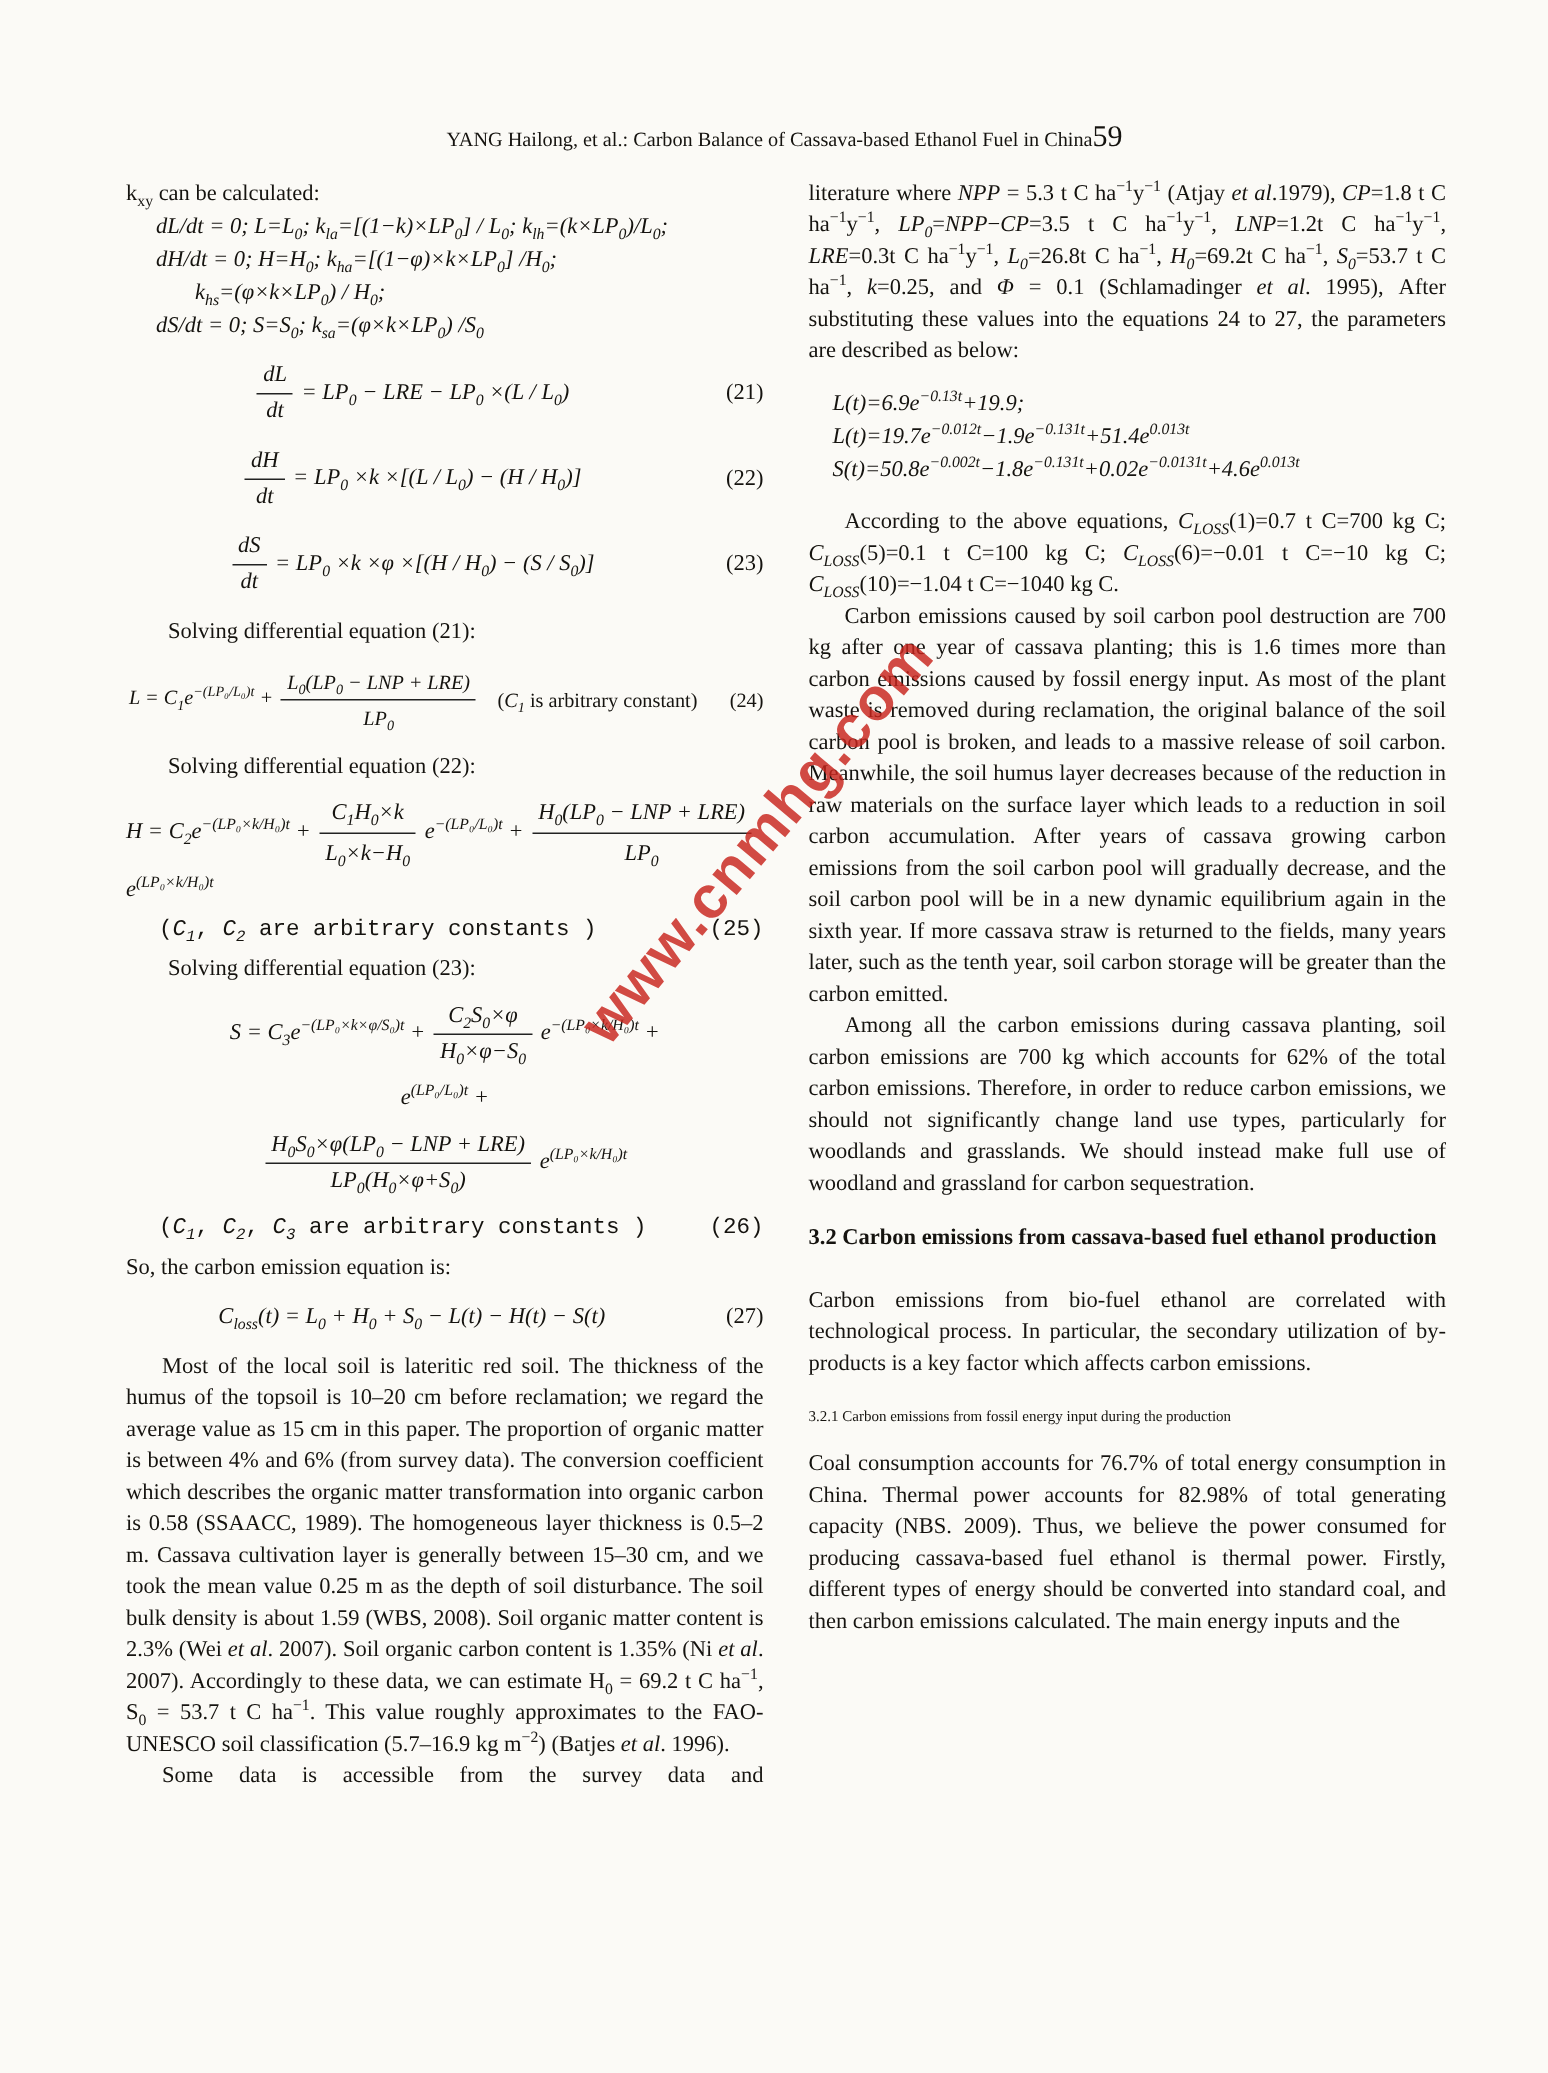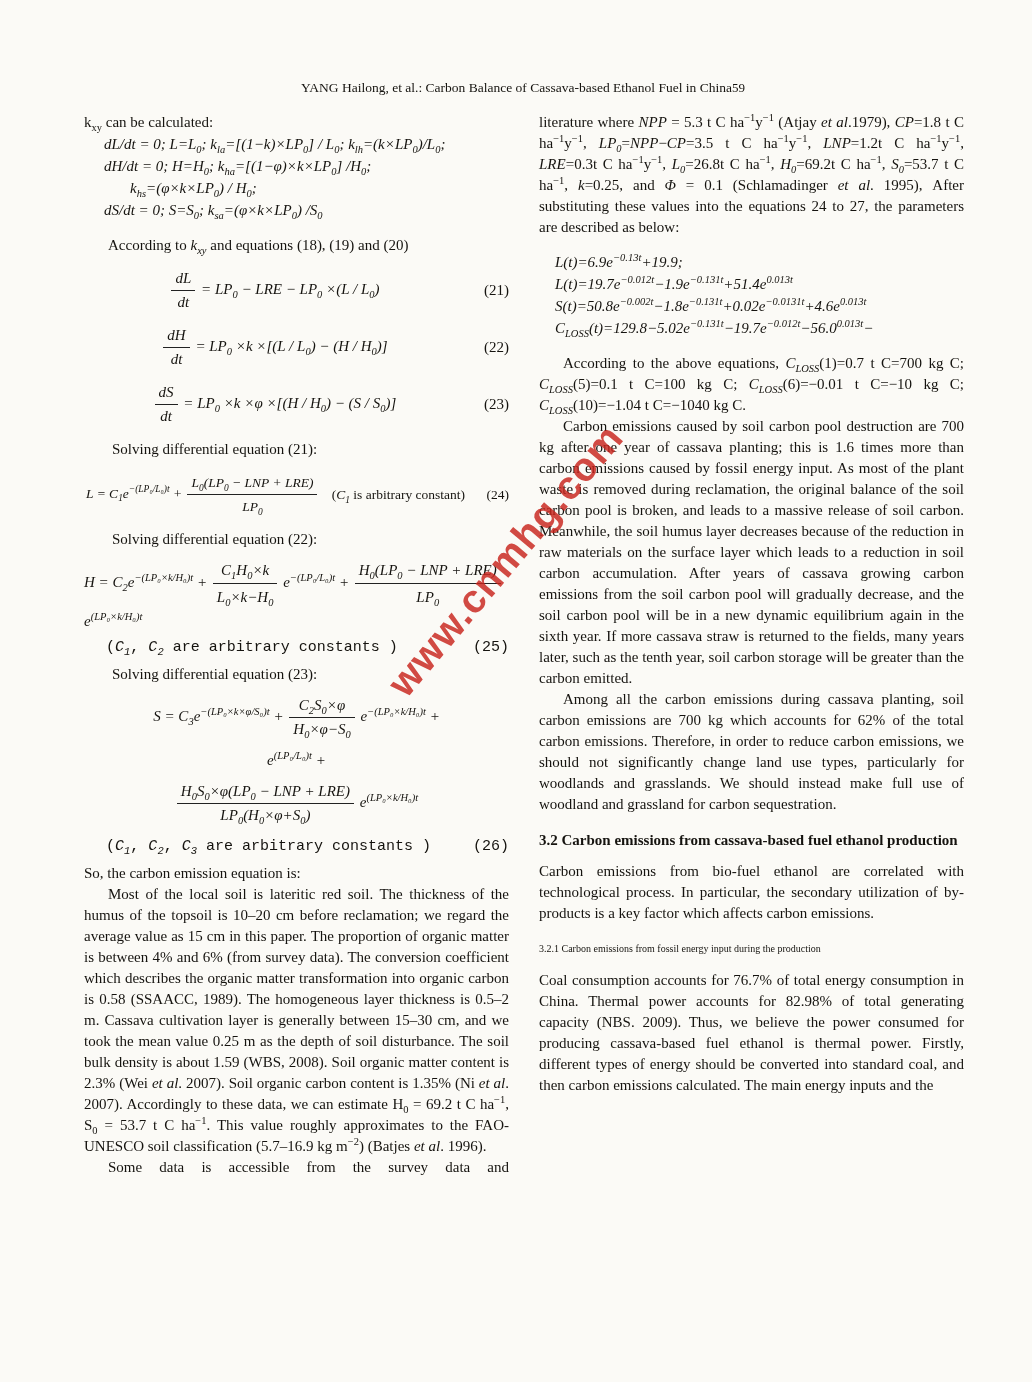--- a/index.html
+++ b/index.html
@@ -1,20 +1,20 @@
 <!DOCTYPE html>
 <html><head>
 <meta charset="utf-8">
 <style>
   *{box-sizing:border-box;margin:0;padding:0;}
   html,body{width:1032px;}
   body{background:#dddad4;font-family:"Liberation Serif","DejaVu Serif",serif;color:#15130f;}
   .page{position:relative;width:1032px;height:1382px;background:#fbfaf6;padding:80px 68px 28px 84px;overflow:hidden;}
   .pgheader{display:flex;justify-content:center;align-items:baseline;font-size:13.5px;margin-bottom:16px;padding-right:2px;}
-  .pgnum{font-size:13px;}
+  .pgnum{font-size:20px;}
   .cols{display:flex;gap:30px;}
   .col{width:425px;font-size:15px;line-height:21px;}
   .txt{text-align:justify;}
   .ind{text-indent:24px;}
   .ind2{text-indent:28px;}
   .spread{text-align:justify;text-align-last:justify;text-indent:24px;}
   .mline{font-style:italic;margin:1px 0;}
   .i1{padding-left:20px;}
   .i2{padding-left:16px;}
   .i3{padding-left:46px;}
@@ -27,21 +27,21 @@
   .eqnum{width:44px;text-align:right;font-style:normal;flex:none;}
   .eqnote{font-style:normal;margin-left:8px;white-space:nowrap;}
   .eqblock{font-style:italic;font-size:15px;margin:8px 0 4px;line-height:1.6;}
   .eqcenter{text-align:center;font-style:italic;margin:10px 0;}
   .noterow{display:flex;justify-content:space-between;padding-left:14px;margin:4px 0 6px;font-family:Liberation Mono, monospace;}
   .small{font-size:13.5px;}
   .fr{display:inline-block;vertical-align:middle;text-align:center;margin:0 2px;}
   .fr .nu{display:block;padding:0 4px 1px;border-bottom:1.3px solid #222;}
   .fr .de{display:block;padding:1px 4px 0;}
   sup,sub{line-height:0;font-size:0.7em;}
-  .h32{font-size:15px;font-weight:bold;margin:14px 0 10px;padding-left:34px;text-indent:-34px;line-height:22px;}
+  .h32{font-size:15px;font-weight:bold;margin:14px 0 21px;padding-left:34px;text-indent:-34px;line-height:22px;}
   .h321{font-size:10px;font-weight:normal;margin:14px 0 10px;padding-left:60px;text-indent:-60px;line-height:22px;}
   .watermark{position:absolute;left:396px;top:668px;transform:rotate(-50deg);transform-origin:0 50%;
     font-size:40px;font-family:"Liberation Sans","DejaVu Sans",sans-serif;font-weight:bold;
     opacity:.82;letter-spacing:1px;pointer-events:none;}
 </style>
 </head>
 <body>
 
 <div class="page">
 
@@ -53,21 +53,20 @@
   <div class="cols">
 
     <section class="col">
       <p class="txt">k<sub>xy</sub> can be calculated:</p>
 
       <div class="mline i1">dL/dt = 0; L=L<sub>0</sub>; k<sub>la</sub>=[(1−k)×LP<sub>0</sub>] / L<sub>0</sub>; k<sub>lh</sub>=(k×LP<sub>0</sub>)/L<sub>0</sub>;</div>
       <div class="mline i1">dH/dt = 0; H=H<sub>0</sub>; k<sub>ha</sub>=[(1−φ)×k×LP<sub>0</sub>] /H<sub>0</sub>;</div>
       <div class="mline i3">k<sub>hs</sub>=(φ×k×LP<sub>0</sub>) / H<sub>0</sub>;</div>
       <div class="mline i1">dS/dt = 0; S=S<sub>0</sub>; k<sub>sa</sub>=(φ×k×LP<sub>0</sub>) /S<sub>0</sub></div>
 
-      <p class="txt ind gap">According to <i>k<sub>xy</sub></i> and equations (18), (19) and (20)</p>
 
       <div class="eqrow">
         <span class="eqbody"><span class="fr"><span class="nu">dL</span><span class="de">dt</span></span> = LP<sub>0</sub> − LRE − LP<sub>0</sub> ×(L / L<sub>0</sub>)</span>
         <span class="eqnum">(21)</span>
       </div>
       <div class="eqrow">
         <span class="eqbody"><span class="fr"><span class="nu">dH</span><span class="de">dt</span></span> = LP<sub>0</sub> ×k ×[(L / L<sub>0</sub>) − (H / H<sub>0</sub>)]</span>
         <span class="eqnum">(22)</span>
       </div>
       <div class="eqrow">
@@ -96,32 +95,35 @@
       <div class="eqcenter">S = C<sub>3</sub>e<sup>−(LP₀×k×φ/S₀)t</sup> + <span class="fr"><span class="nu">C<sub>2</sub>S<sub>0</sub>×φ</span><span class="de">H<sub>0</sub>×φ−S<sub>0</sub></span></span> e<sup>−(LP₀×k/H₀)t</sup> +</div>
       <div class="eqcenter"> e<sup>(LP₀/L₀)t</sup> +</div>
       <div class="eqcenter"><span class="fr"><span class="nu">H<sub>0</sub>S<sub>0</sub>×φ(LP<sub>0</sub> − LNP + LRE)</span><span class="de">LP<sub>0</sub>(H<sub>0</sub>×φ+S<sub>0</sub>)</span></span> e<sup>(LP₀×k/H₀)t</sup></div>
       <div class="noterow">
         <span class="eqnote">(<i>C<sub>1</sub></i>, <i>C<sub>2</sub></i>, <i>C<sub>3</sub></i> are arbitrary constants )</span>
         <span class="eqnum">(26)</span>
       </div>
 
       <p class="txt">So, the carbon emission equation is:</p>
 
+      <div class="eqrow">
+        <span class="eqbody">C<sub>loss</sub>(t) = L<sub>0</sub> + H<sub>0</sub> + S<sub>0</sub> − L(t) − H(t) − S(t)</span>
+        <span class="eqnum">(27)</span>
+      </div>
 
       <p class="txt ind">Most of the local soil is lateritic red soil. The thickness of the humus of the topsoil is 10–20 cm before reclamation; we regard the average value as 15 cm in this paper. The proportion of organic matter is between 4% and 6% (from survey data). The conversion coefficient which describes the organic matter transformation into organic carbon is 0.58 (SSAACC, 1989). The homogeneous layer thickness is 0.5–2 m. Cassava cultivation layer is generally between 15–30 cm, and we took the mean value 0.25 m as the depth of soil disturbance. The soil bulk density is about 1.59 (WBS, 2008). Soil organic matter content is 2.3% (Wei <i>et al</i>. 2007). Soil organic carbon content is 1.35% (Ni <i>et al</i>. 2007). Accordingly to these data, we can estimate H<sub>0</sub> = 69.2 t C ha<sup>−1</sup>, S<sub>0</sub> = 53.7 t C ha<sup>−1</sup>. This value roughly approximates to the FAO-UNESCO soil classification (5.7–16.9 kg m<sup>−2</sup>) (Batjes <i>et al</i>. 1996).</p>
       <p class="spread">Some data is accessible from the survey data and</p>
     </section>
 
     <section class="col">
       <p class="txt">literature where <i>NPP</i> = 5.3 t C ha<sup>−1</sup>y<sup>−1</sup> (Atjay <i>et al</i>.1979), <i>CP</i>=1.8 t C ha<sup>−1</sup>y<sup>−1</sup>, <i>LP<sub>0</sub></i>=<i>NPP</i>−<i>CP</i>=3.5 t C ha<sup>−1</sup>y<sup>−1</sup>, <i>LNP</i>=1.2t C ha<sup>−1</sup>y<sup>−1</sup>, <i>LRE</i>=0.3t C ha<sup>−1</sup>y<sup>−1</sup>, <i>L<sub>0</sub></i>=26.8t C ha<sup>−1</sup>, <i>H<sub>0</sub></i>=69.2t C ha<sup>−1</sup>, <i>S<sub>0</sub></i>=53.7 t C ha<sup>−1</sup>, <i>k</i>=0.25, and <i>Φ</i> = 0.1 (Schlamadinger <i>et al</i>. 1995), After substituting these values into the equations 24 to 27, the parameters are described as below:</p>
 
       <div class="mline i2 gap">L(t)=6.9e<sup>−0.13t</sup>+19.9;</div>
       <div class="mline i2 eqgap">L(t)=19.7e<sup>−0.012t</sup>−1.9e<sup>−0.131t</sup>+51.4e<sup>0.013t</sup></div>
       <div class="mline i2 eqgap">S(t)=50.8e<sup>−0.002t</sup>−1.8e<sup>−0.131t</sup>+0.02e<sup>−0.0131t</sup>+4.6e<sup>0.013t</sup></div>
-      <div class="mline i2 eqgap">C<sub>LOSS</sub>(t)=129.8−5.02e<sup>−0.131t</sup>−19.7e<sup>−0.012t</sup>−56.0<sup>0.013t</sup>−</div>
 
       <p class="txt ind gap">According to the above equations, <i>C<sub>LOSS</sub></i>(1)=0.7 t C=700 kg C; <i>C<sub>LOSS</sub></i>(5)=0.1 t C=100 kg C; <i>C<sub>LOSS</sub></i>(6)=−0.01 t C=−10 kg C; <i>C<sub>LOSS</sub></i>(10)=−1.04 t C=−1040 kg C.</p>
       <p class="txt ind">Carbon emissions caused by soil carbon pool destruction are 700 kg after one year of cassava planting; this is 1.6 times more than carbon emissions caused by fossil energy input. As most of the plant waste is removed during reclamation, the original balance of the soil carbon pool is broken, and leads to a massive release of soil carbon. Meanwhile, the soil humus layer decreases because of the reduction in raw materials on the surface layer which leads to a reduction in soil carbon accumulation. After years of cassava growing carbon emissions from the soil carbon pool will gradually decrease, and the soil carbon pool will be in a new dynamic equilibrium again in the sixth year. If more cassava straw is returned to the fields, many years later, such as the tenth year, soil carbon storage will be greater than the carbon emitted.</p>
       <p class="txt ind">Among all the carbon emissions during cassava planting, soil carbon emissions are 700 kg which accounts for 62% of the total carbon emissions. Therefore, in order to reduce carbon emissions, we should not significantly change land use types, particularly for woodlands and grasslands. We should instead make full use of woodland and grassland for carbon sequestration.</p>
 
       <h2 class="h32">3.2 Carbon emissions from cassava-based fuel ethanol production</h2>
       <p class="txt">Carbon emissions from bio-fuel ethanol are correlated with technological process. In particular, the secondary utilization of by-products is a key factor which affects carbon emissions.</p>
 
       <h3 class="h321">3.2.1 Carbon emissions from fossil energy input during the production</h3>
       <p class="txt">Coal consumption accounts for 76.7% of total energy consumption in China. Thermal power accounts for 82.98% of total generating capacity (NBS. 2009). Thus, we believe the power consumed for producing cassava-based fuel ethanol is thermal power. Firstly, different types of energy should be converted into standard coal, and then carbon emissions calculated. The main energy inputs and the</p>

